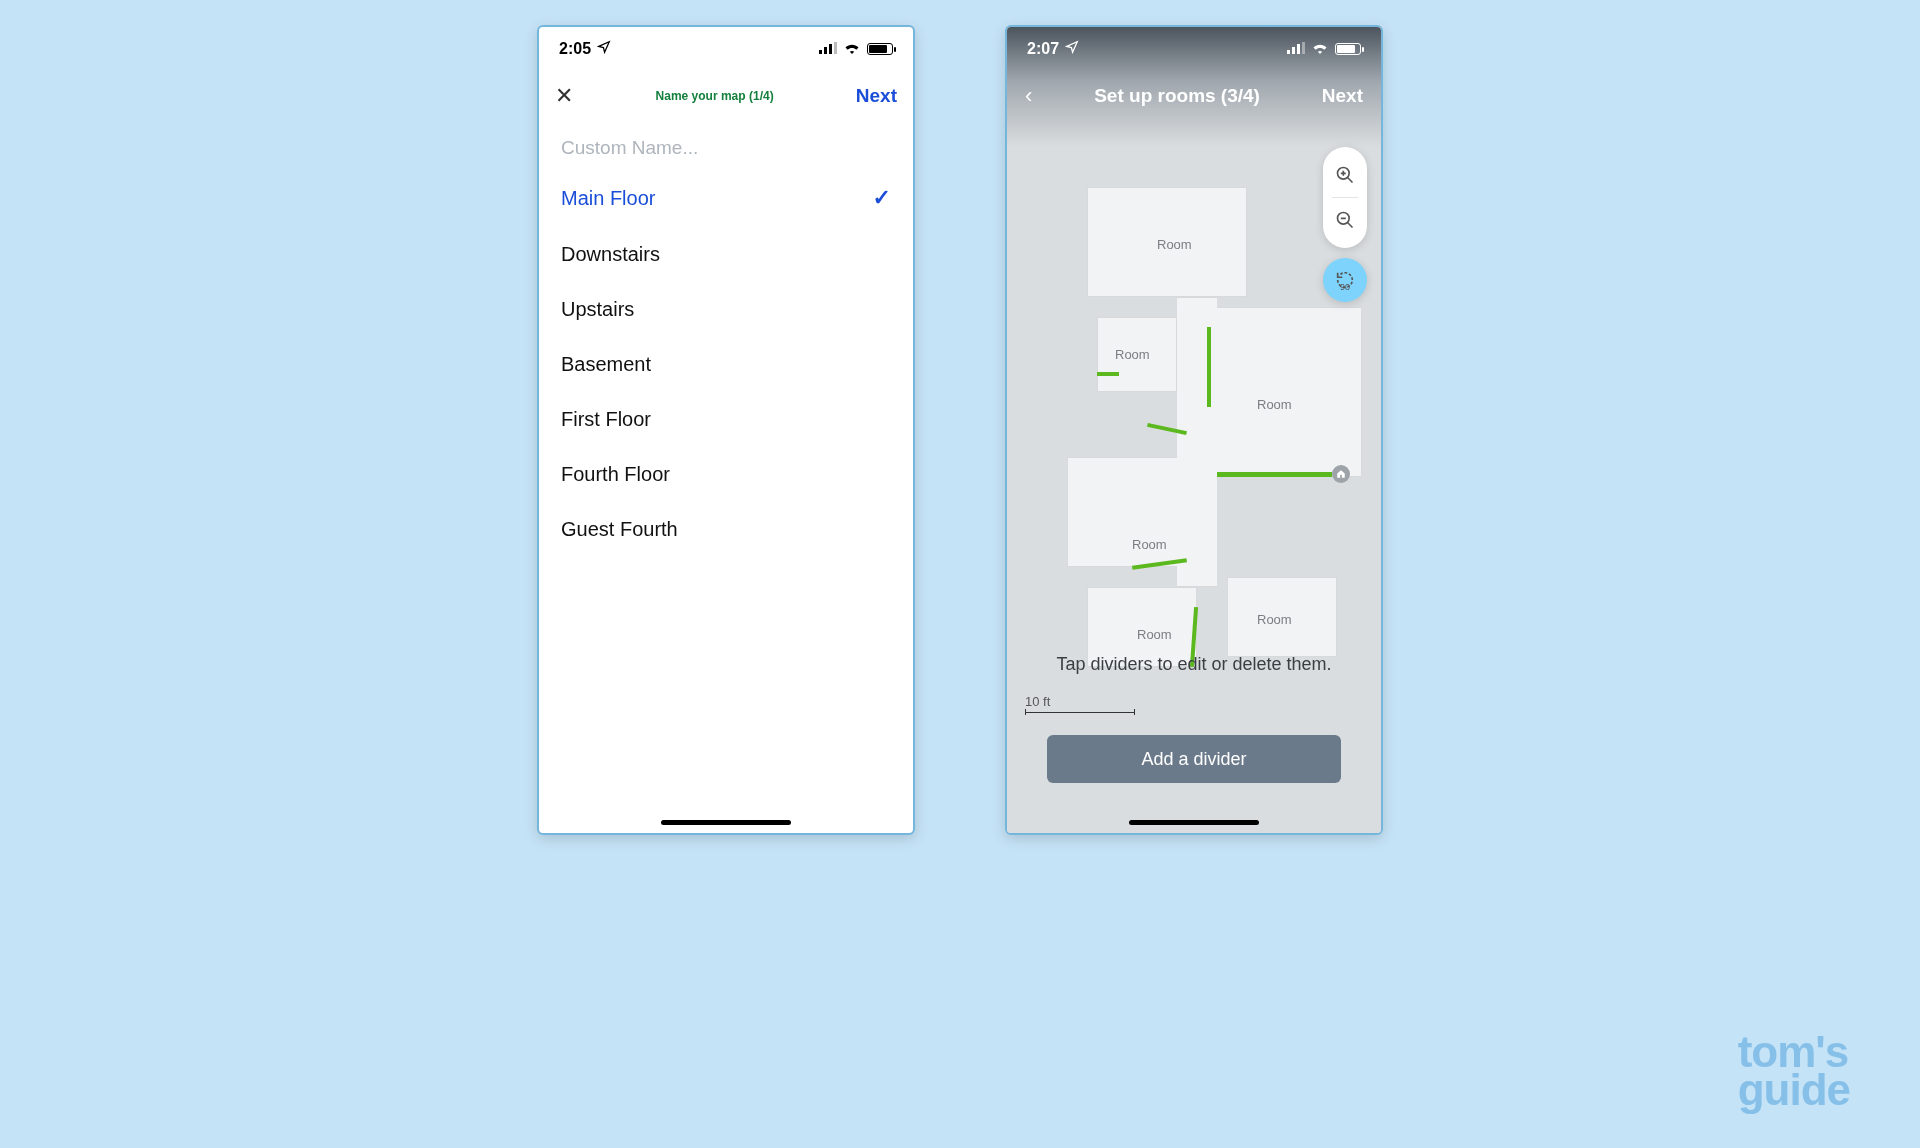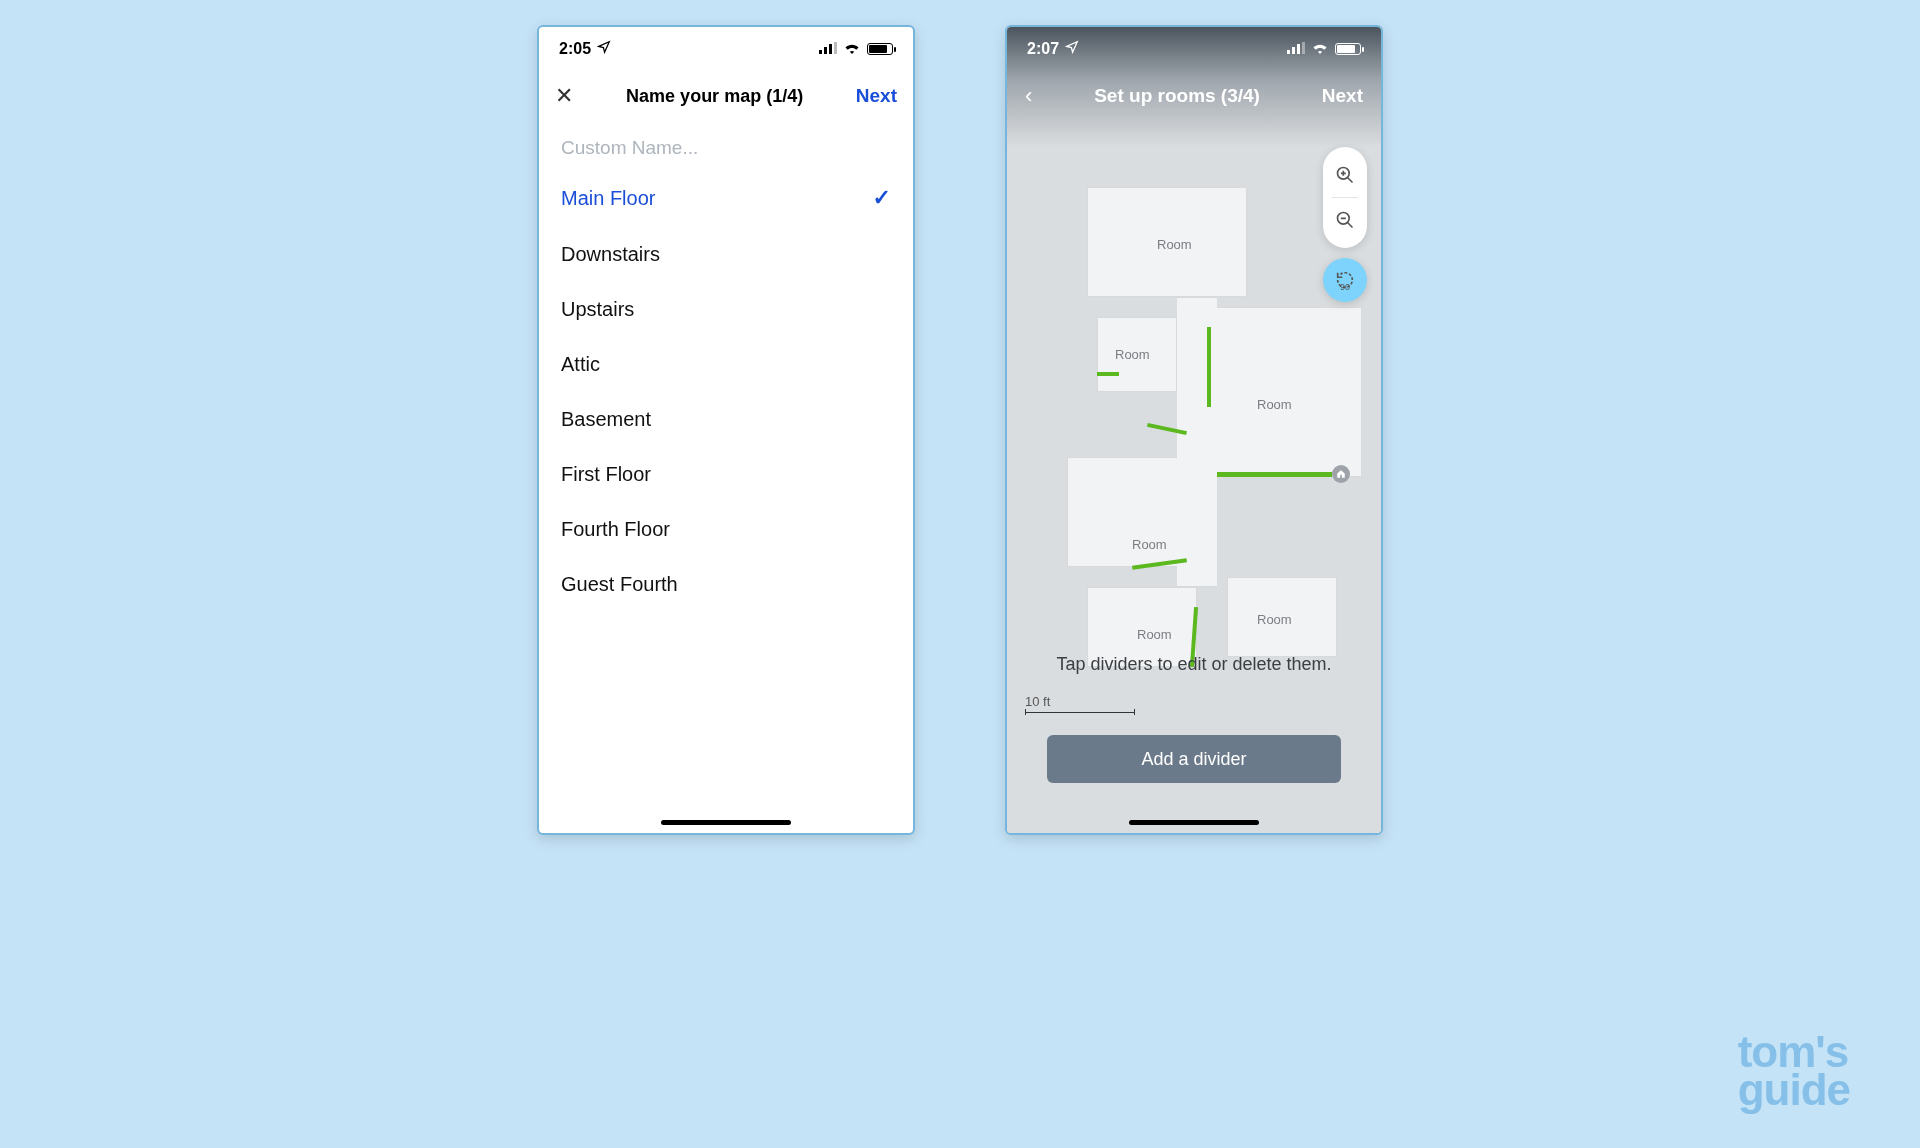--- a/index.html
+++ b/index.html
@@ -57,21 +57,21 @@
   }
   
   .navbar1 {
     height: 50px;
     display: flex;
     align-items: center;
     justify-content: space-between;
     padding: 0 16px;
   }
   .navbar1 .title{
-    font-size: 18px; font-weight:600; color:#000000;
+    font-size: 12px; font-weight:600; color:#15803d;
   }
   .navbar1 .next{ color:#1a4ed8; font-size:19px; font-weight:600;}
   .close-x{ font-size:22px; color:#333; font-weight:300;}
   .custom-input{
     padding: 16px 22px 10px;
     color:#aeb5bc;
     font-size:19px;
   }
   .optlist{}
   .opt{
@@ -213,23 +213,20 @@
         <span>Main Floor</span>
         <span class="check">✓</span>
       </div>
       <div class="opt">
           <span>Downstairs</span>
         </div>
       <div class="opt">
           <span>Upstairs</span>
         </div>
       <div class="opt">
-          <span>Attic</span>
-        </div>
-      <div class="opt">
           <span>Basement</span>
         </div>
       <div class="opt">
           <span>First Floor</span>
         </div>
       <div class="opt">
           <span>Fourth Floor</span>
         </div>
       <div class="opt">
           <span>Guest Fourth</span>

